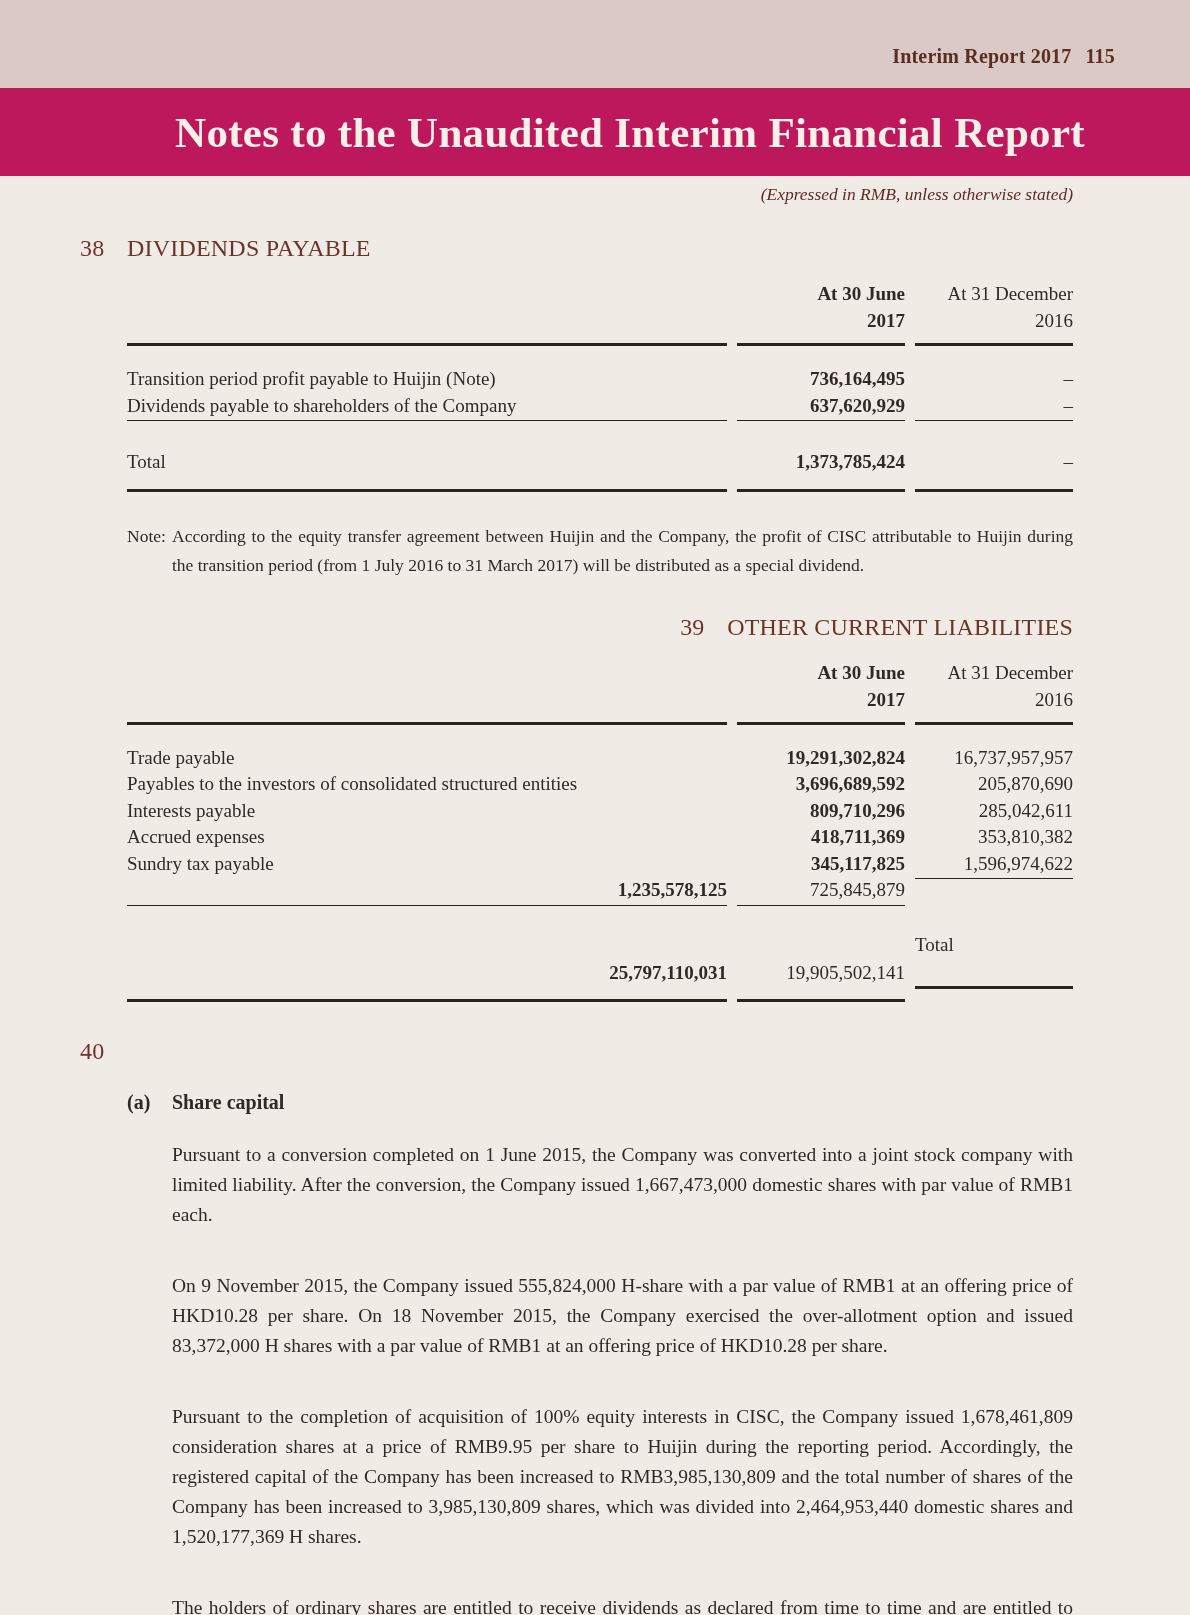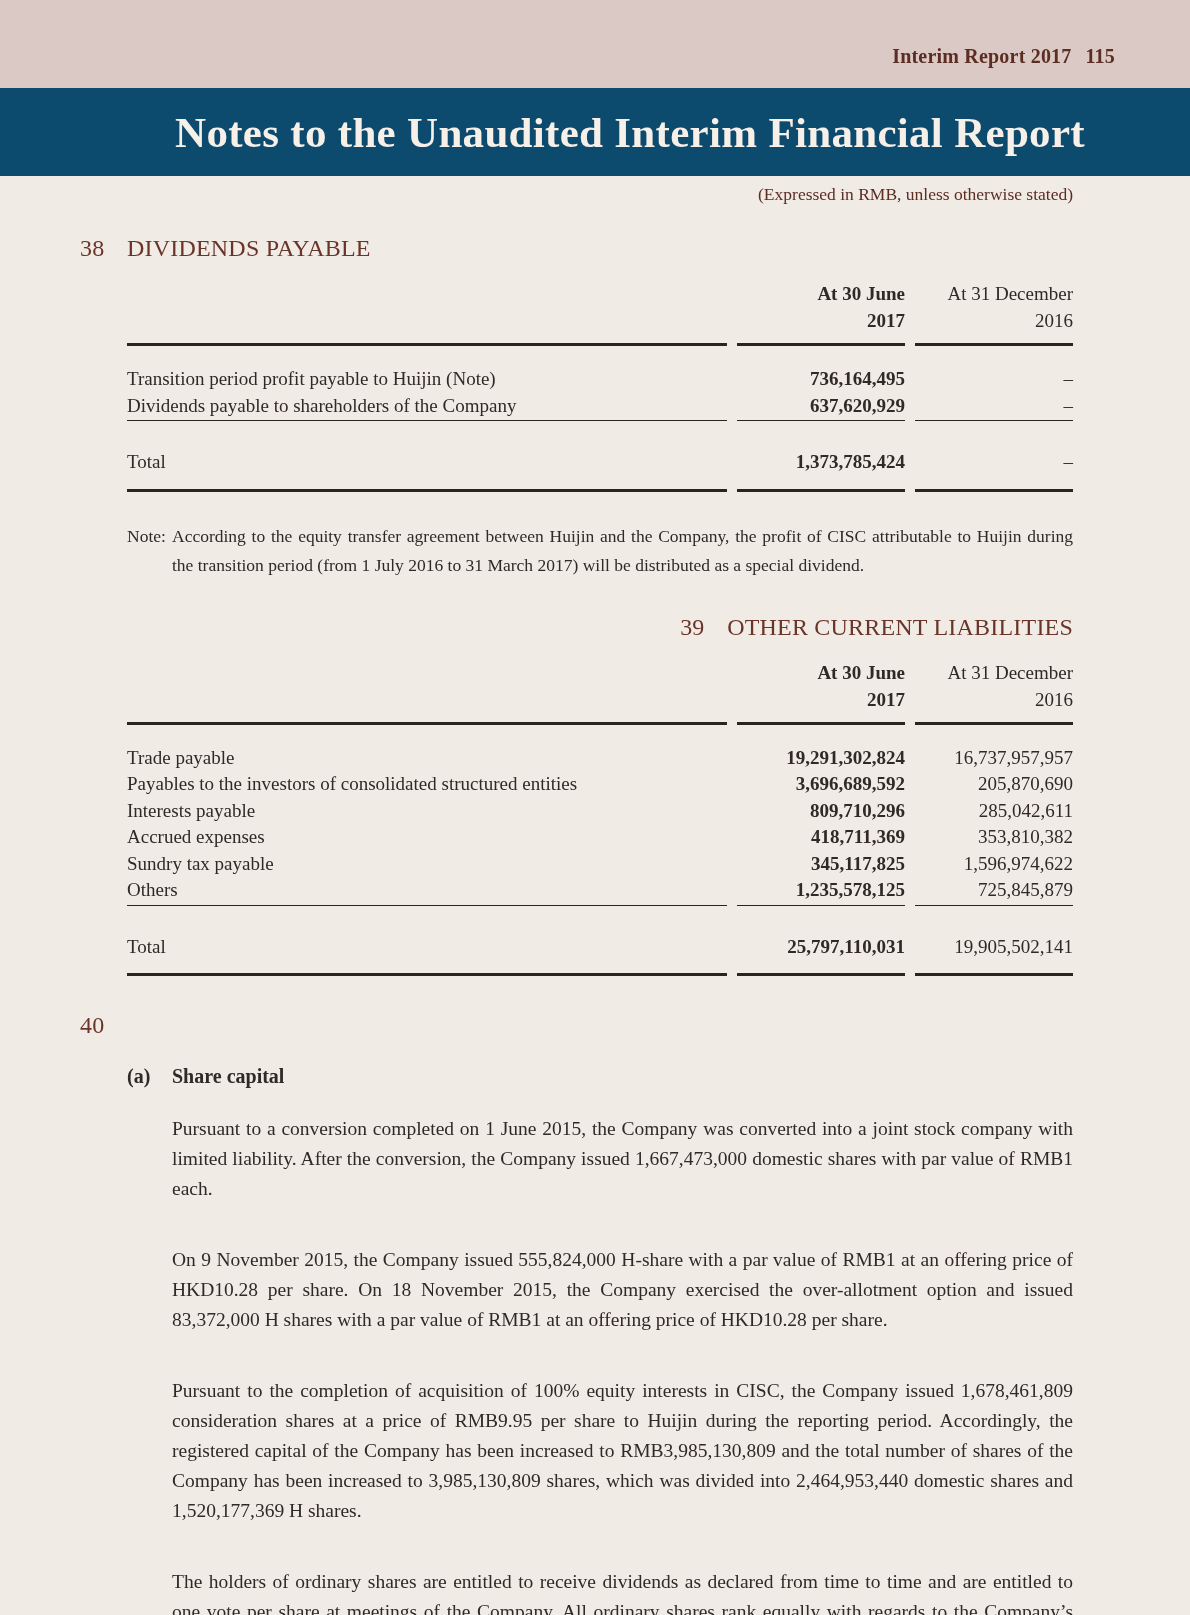--- a/index.html
+++ b/index.html
@@ -31,36 +31,37 @@
     font-size: 20px;
     letter-spacing: 0.2px;
     display: flex;
     align-items: baseline;
     gap: 14px;
   }
 
   
   .banner {
     height: 88px;
-    background: #0c4a6e;
+    background: #be185d;
     display: flex;
     align-items: center;
     justify-content: center;
   }
   .banner-title {
     color: #f7f0e9;
     font-size: 43px;
     font-weight: bold;
     letter-spacing: 0.3px;
     padding-left: 70px;
   }
 
   .expressed {
     text-align: right;
     padding: 8px 117px 0 0;
+    font-style: italic;
     color: #5c2d23;
     font-size: 17.5px;
   }
 
   
   .content { padding: 0 117px 0 127px; }
 
   .sec-heading {
     display: flex;
     color: #6b3429;
@@ -244,21 +245,20 @@
       <div class="cell num">285,042,611</div>
 
       <div class="cell">Accrued expenses</div>
       <div class="cell num bold">418,711,369</div>
       <div class="cell num">353,810,382</div>
 
       <div class="cell">Sundry tax payable</div>
       <div class="cell num bold">345,117,825</div>
       <div class="cell num">1,596,974,622</div>
 
-      <div class="cell">Others</div>
       <div class="cell num bold">1,235,578,125</div>
       <div class="cell num">725,845,879</div>
 
       <div class="rule-thin"></div>
       <div class="rule-thin"></div>
       <div class="rule-thin"></div>
       <div class="sp-mid"></div>
         <div class="sp-mid"></div>
         <div class="sp-mid"></div>
 

